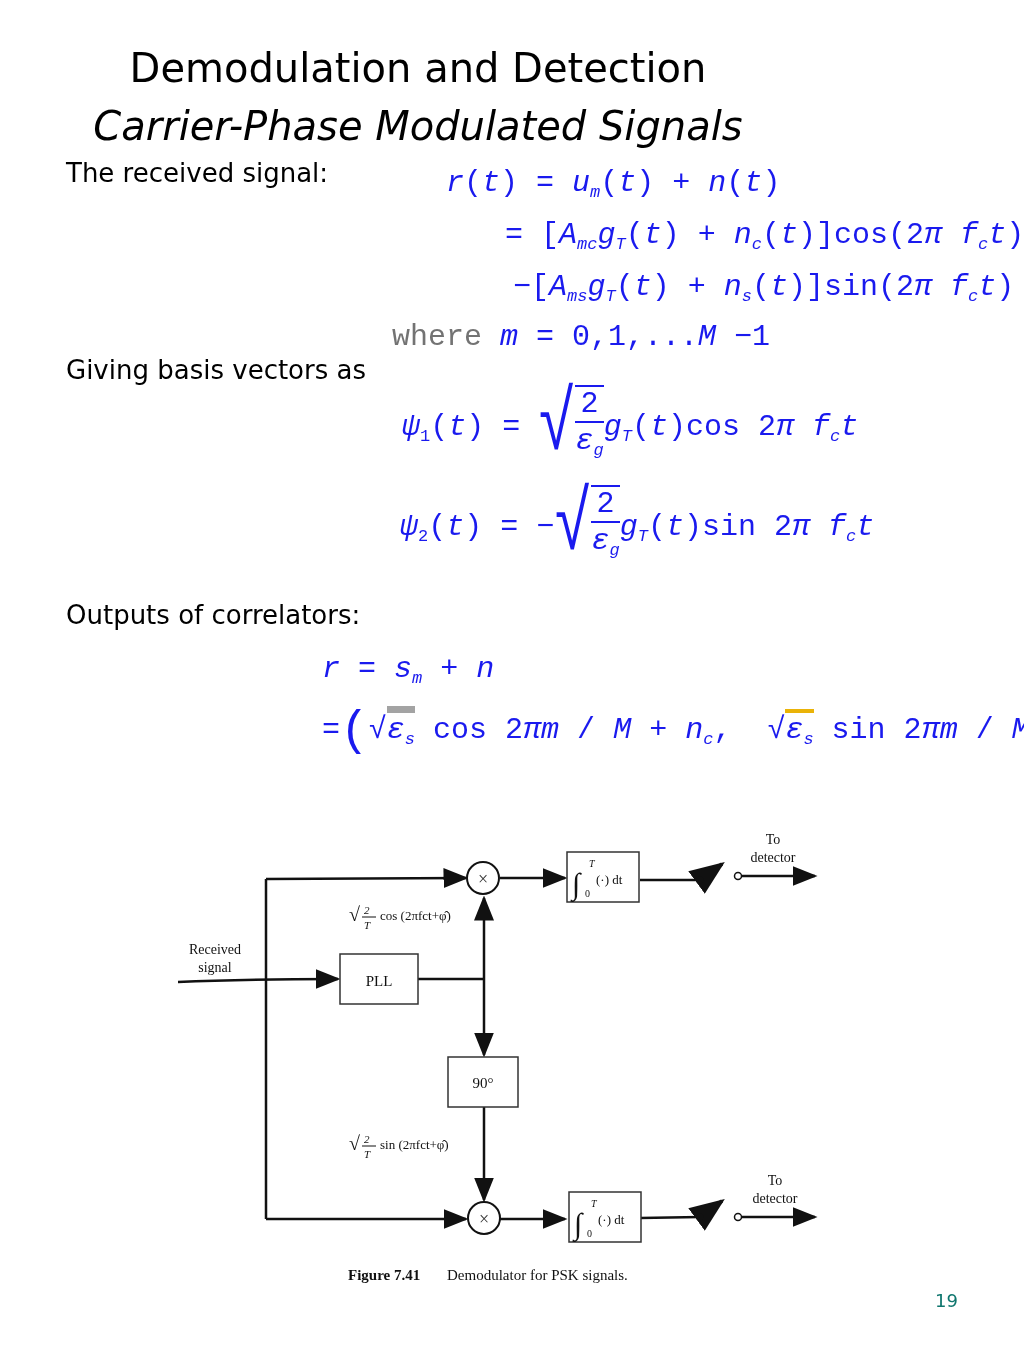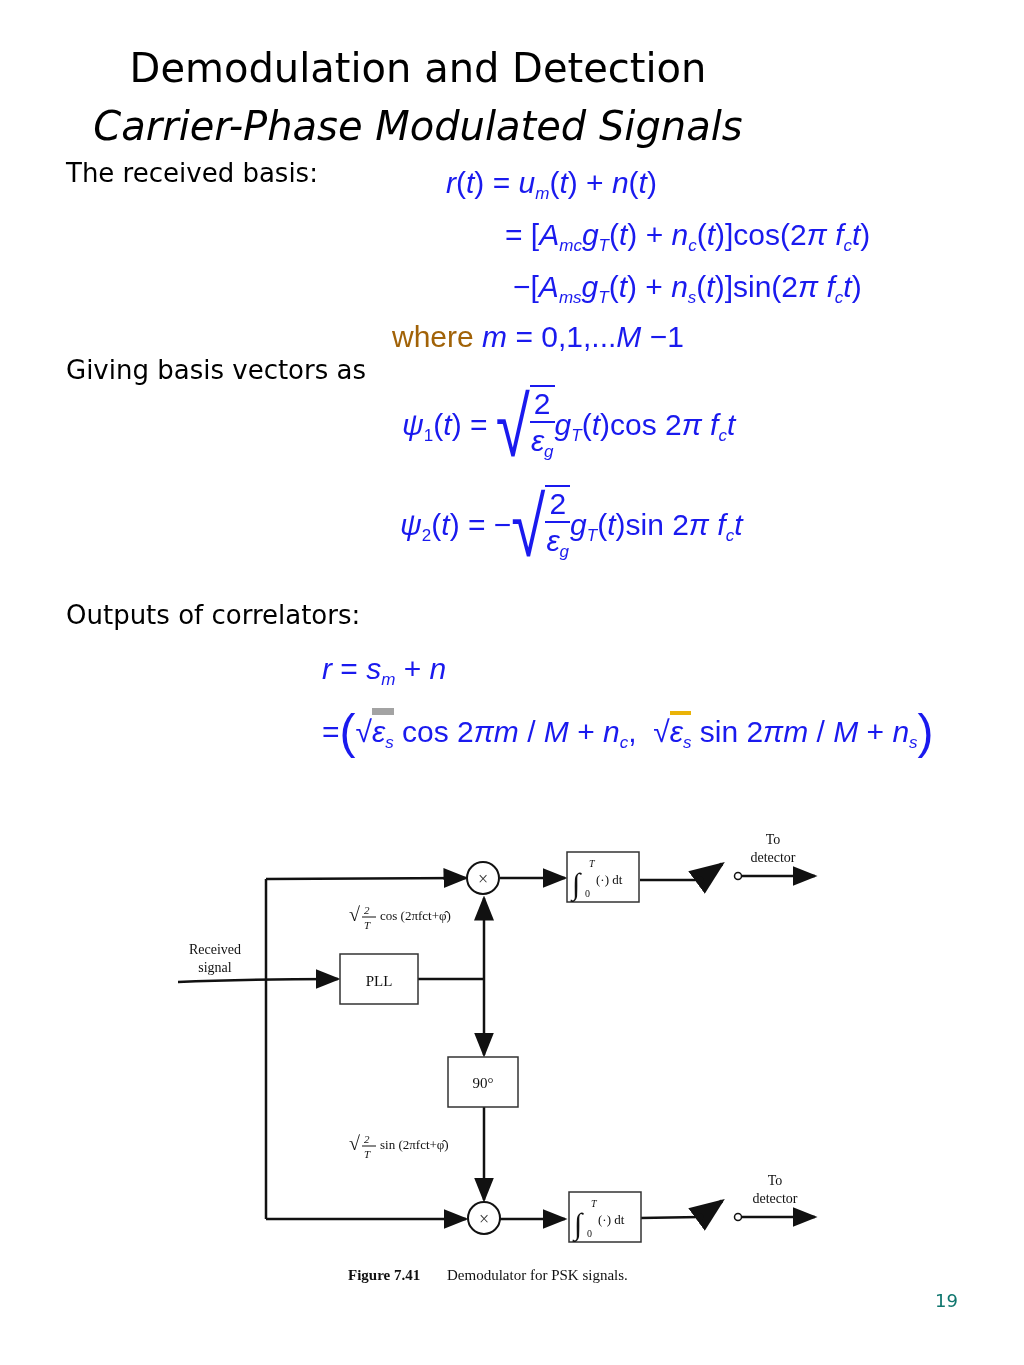--- a/index.html
+++ b/index.html
@@ -1,41 +1,41 @@
 <!DOCTYPE html>
 <html><head>
 <meta charset="utf-8">
 <style>
   html, body { margin:0; padding:0; background:#ffffff; }
   body { width:1024px; height:1365px; position:relative; overflow:hidden; font-family:"Liberation Sans", sans-serif; color:#000; }
   .title { position:absolute; left:0; width:836px; text-align:center; font-family:"DejaVu Sans", sans-serif; font-size:40px; line-height:48px; color:#000; }
   .t1 { top:44px; }
   .t2 { top:102px; font-style:italic; }
   .lbl { position:absolute; font-family:"DejaVu Sans", sans-serif; font-size:26px; color:#000; }
-  .eq { position:absolute; font-family:Liberation Sans, sans-serif; font-size:30px; color:#1a1aee; white-space:nowrap; }
+  .eq { position:absolute; font-family:Liberation Mono, monospace; font-size:30px; color:#1a1aee; white-space:nowrap; }
   .eq i { font-style:italic; }
   .eq sub { font-size:17px; vertical-align:-6px; font-style:italic; }
-  .black { color:#a16207; }
+  .black { color:#737373; }
   .frac { display:inline-block; vertical-align:middle; text-align:center; position:relative; }
   .frac .num { display:block; border-bottom:2px solid #1a1aee; padding:0 4px; line-height:34px; }
   .frac .den { display:block; line-height:36px; font-style:italic; }
   .sqrt { display:inline-block; position:relative; vertical-align:middle; }
   .sqrt .rad { font-size:62px; line-height:62px; vertical-align:middle; transform:scaleY(1.35); display:inline-block; }
   .sqrt .under { display:inline-block; border-top:2px solid #1a1aee; vertical-align:middle; }
   .bigparen { font-size:48px; vertical-align:-6px; }
   .pagenum { position:absolute; right:66px; top:1290px; font-family:"DejaVu Sans", sans-serif; font-size:18px; color:#0f766e; }
   svg text { font-family:"Liberation Serif", serif; }
 </style>
 </head>
 <body>
 
 <div class="title t1">Demodulation and Detection</div>
 <div class="title t2">Carrier-Phase Modulated Signals</div>
 
-<div class="lbl" style="left:66px; top:158px;">The received basis:</div>
+<div class="lbl" style="left:66px; top:158px;">The received signal:</div>
 <div class="lbl" style="left:66px; top:355px;">Giving basis vectors as</div>
 <div class="lbl" style="left:66px; top:600px;">Outputs of correlators:</div>
 
 <div class="eq" style="left:446px; top:166px;">
   <i>r</i>(<i>t</i>) = <i>u</i><sub>m</sub>(<i>t</i>) + <i>n</i>(<i>t</i>)
 </div>
 <div class="eq" style="left:505px; top:218px;">
   = [<i>A</i><sub>mc</sub><i>g</i><sub>T</sub>(<i>t</i>) + <i>n</i><sub>c</sub>(<i>t</i>)]cos(2<i>π f</i><sub>c</sub><i>t</i>)
 </div>
 <div class="eq" style="left:513px; top:270px;">

